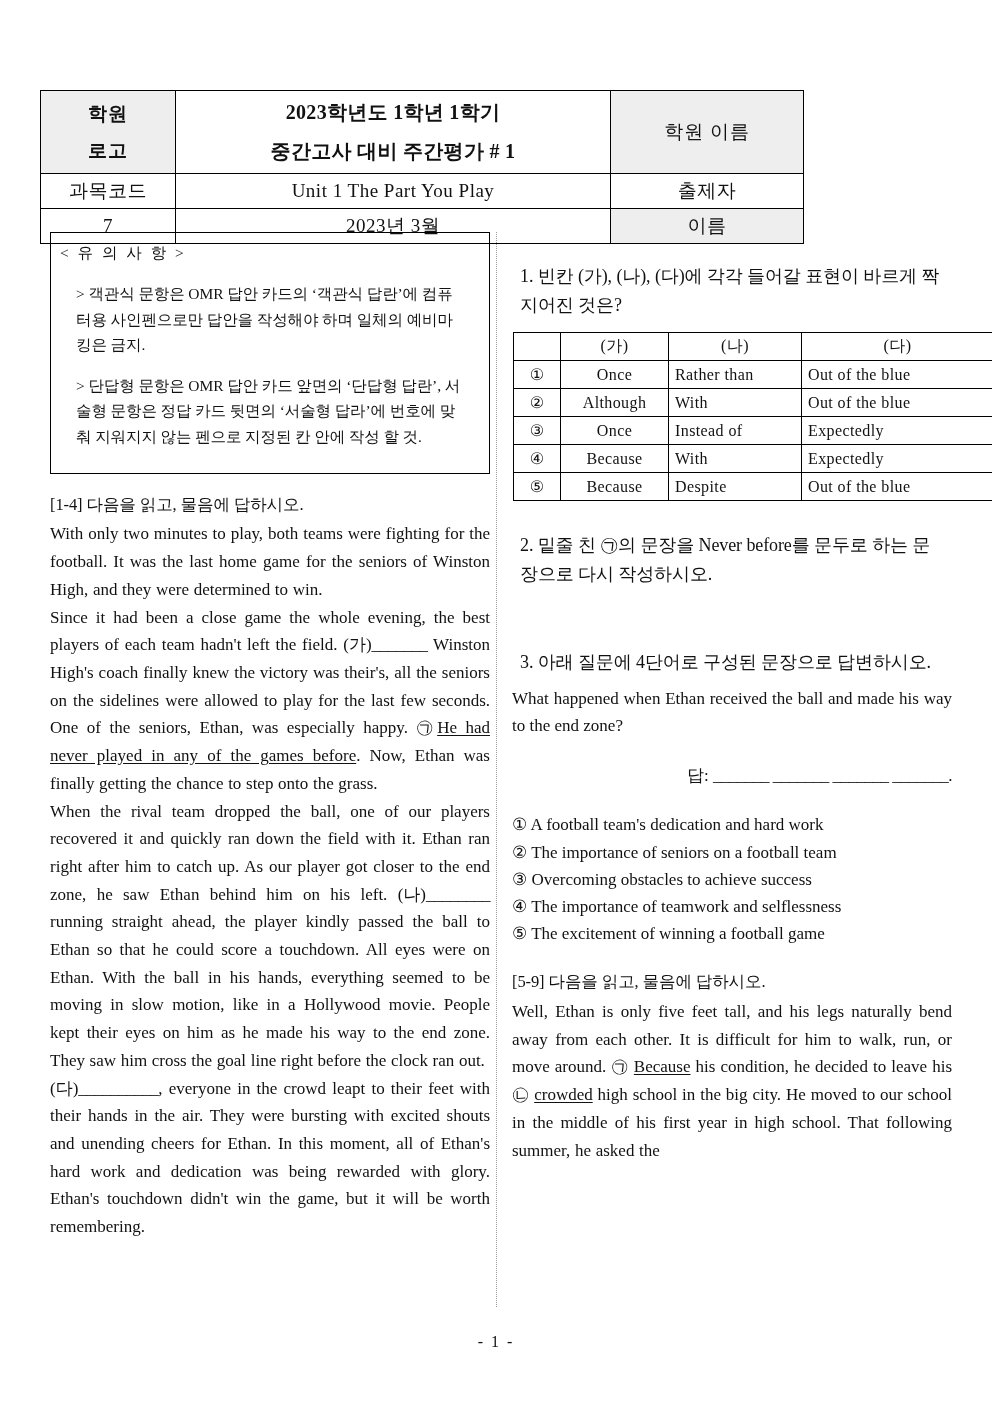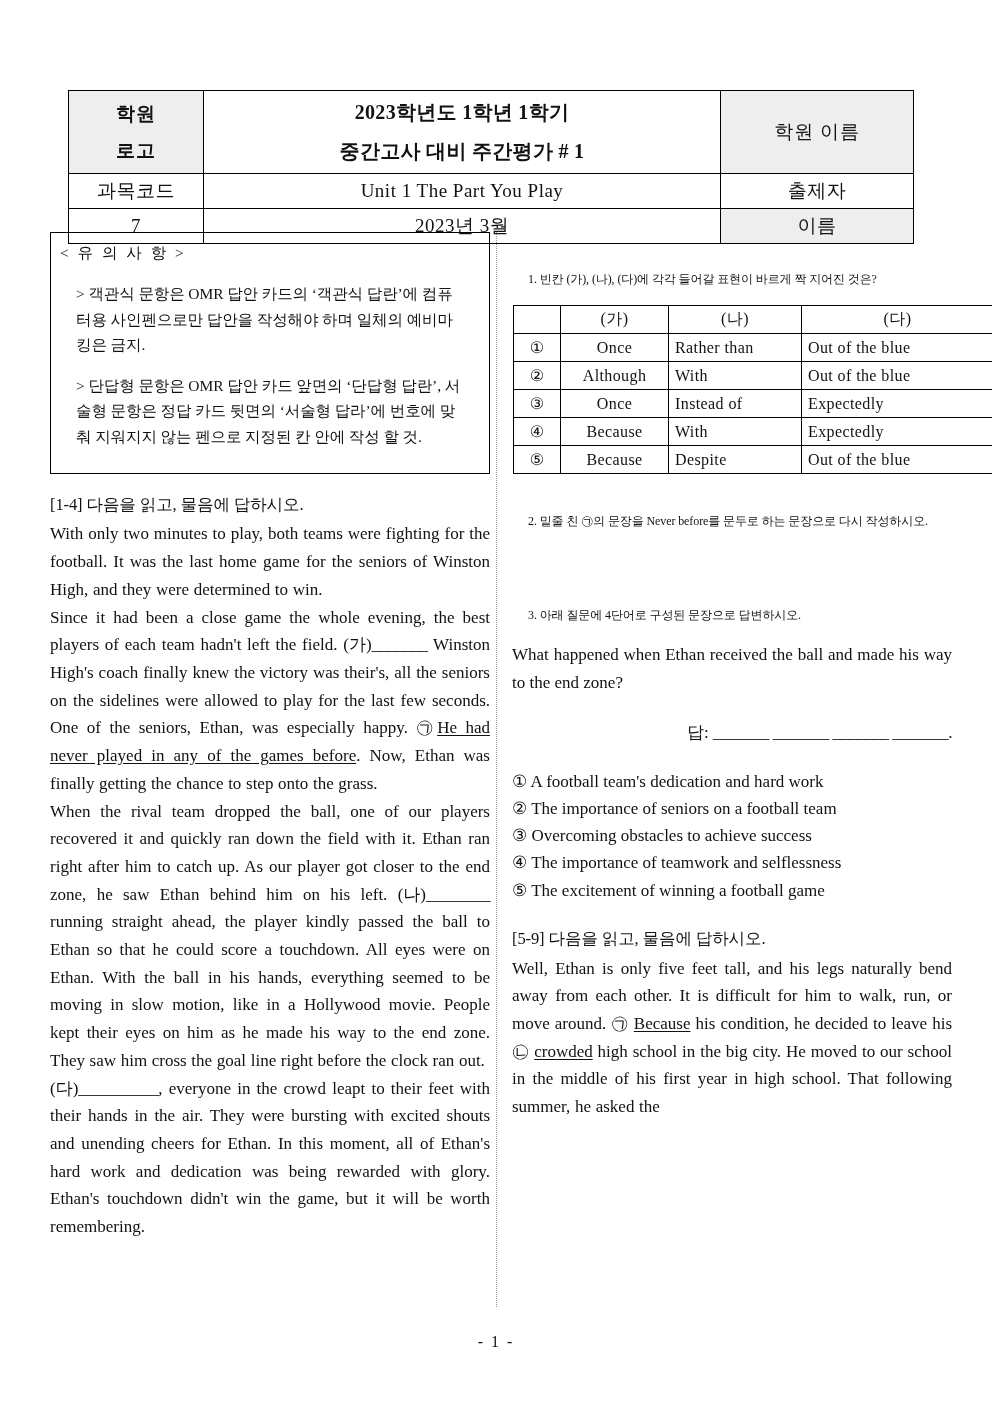--- a/index.html
+++ b/index.html
@@ -19,23 +19,23 @@
   .page {
     position: absolute;
     left: 0; top: 0;
     width: 992px;
     height: 1403px;
   }
 
   
   .header-table {
     position: absolute;
-    left: 68px;
+    left: 40px;
     top: 90px;
-    width: 846px;
+    width: 764px;
     border-collapse: collapse;
     table-layout: fixed;
   }
   .header-table td {
     border: 1px solid #000000;
     text-align: center;
     vertical-align: middle;
     padding: 2px 3px;
     font-family: "Liberation Serif", "DejaVu Serif", serif;
   }
@@ -126,23 +126,23 @@
     text-decoration: underline;
     text-underline-offset: 2px;
   }
   .circ {
     font-family: "Liberation Serif", "DejaVu Serif", serif;
   }
   .blank-u { letter-spacing: -0.5px; }
 
   
   .q-stem {
-    font-size: 12px;
+    font-size: 18px;
     line-height: 1.62;
-    margin: 16px;
+    margin: 8px;
     letter-spacing: -0.1px;
   }
   .q-en {
     font-size: 17px;
     line-height: 1.63;
     margin: 0;
     text-align: justify;
     text-align-last: left;
   }
   .choice {

